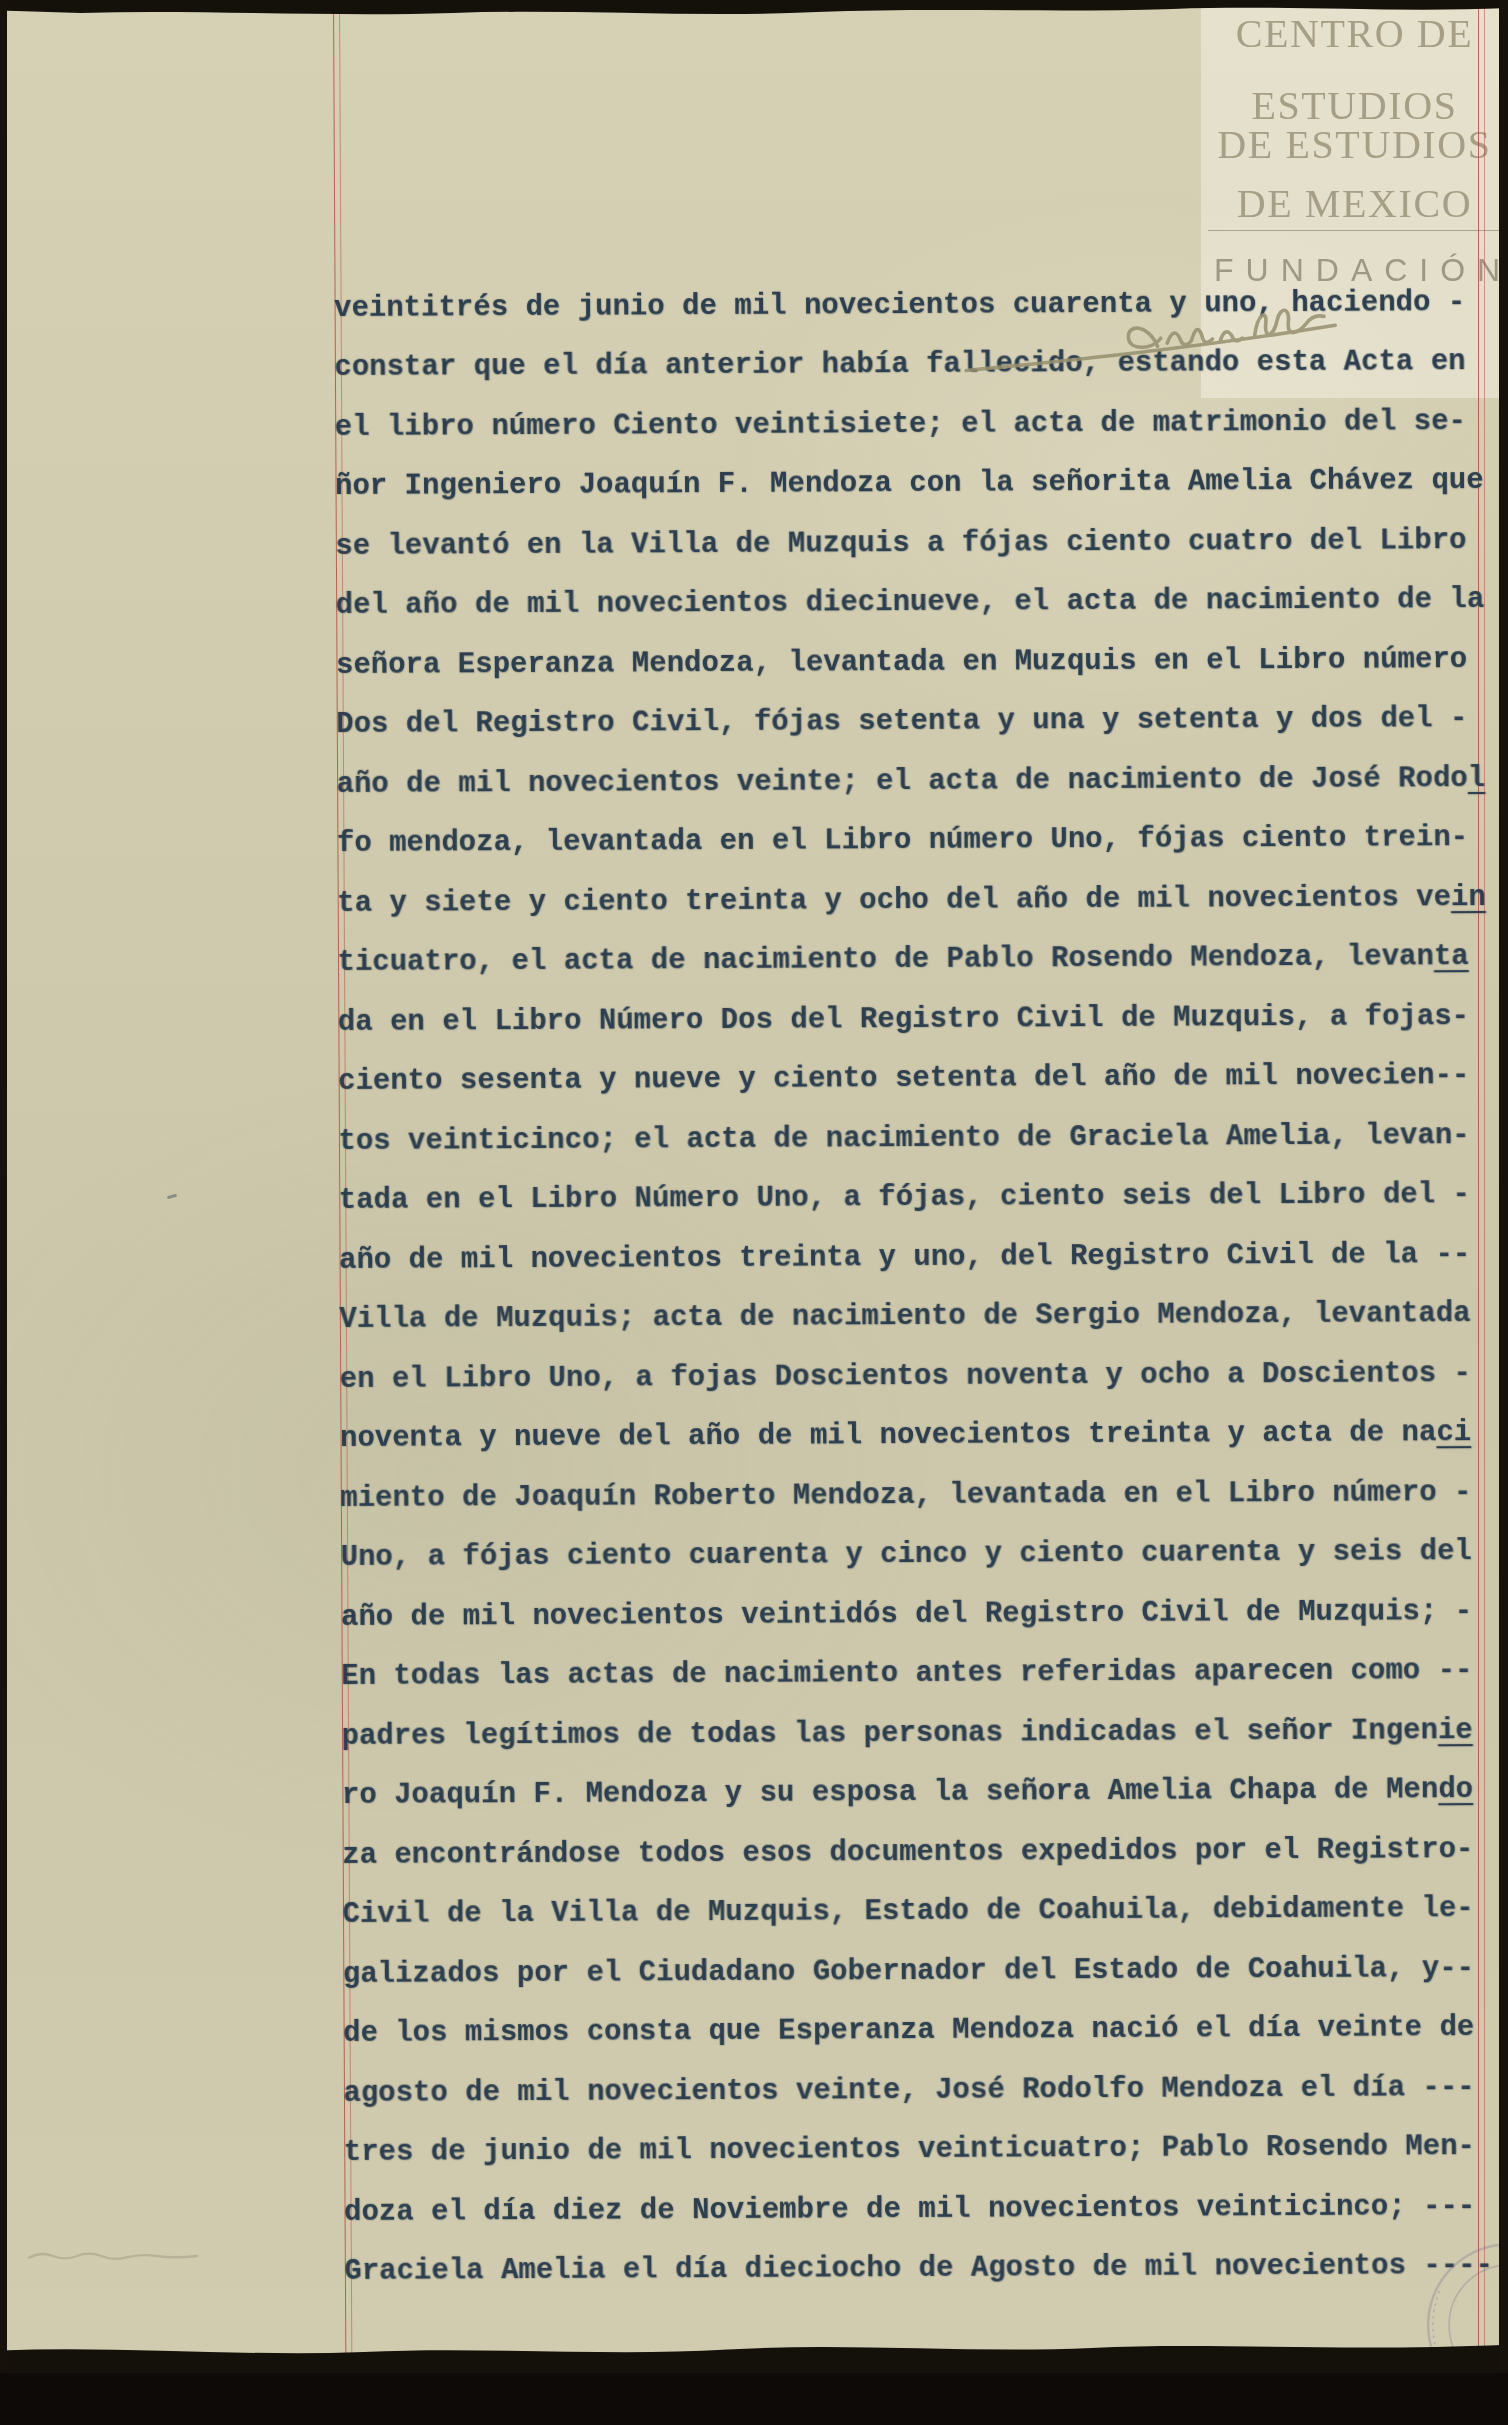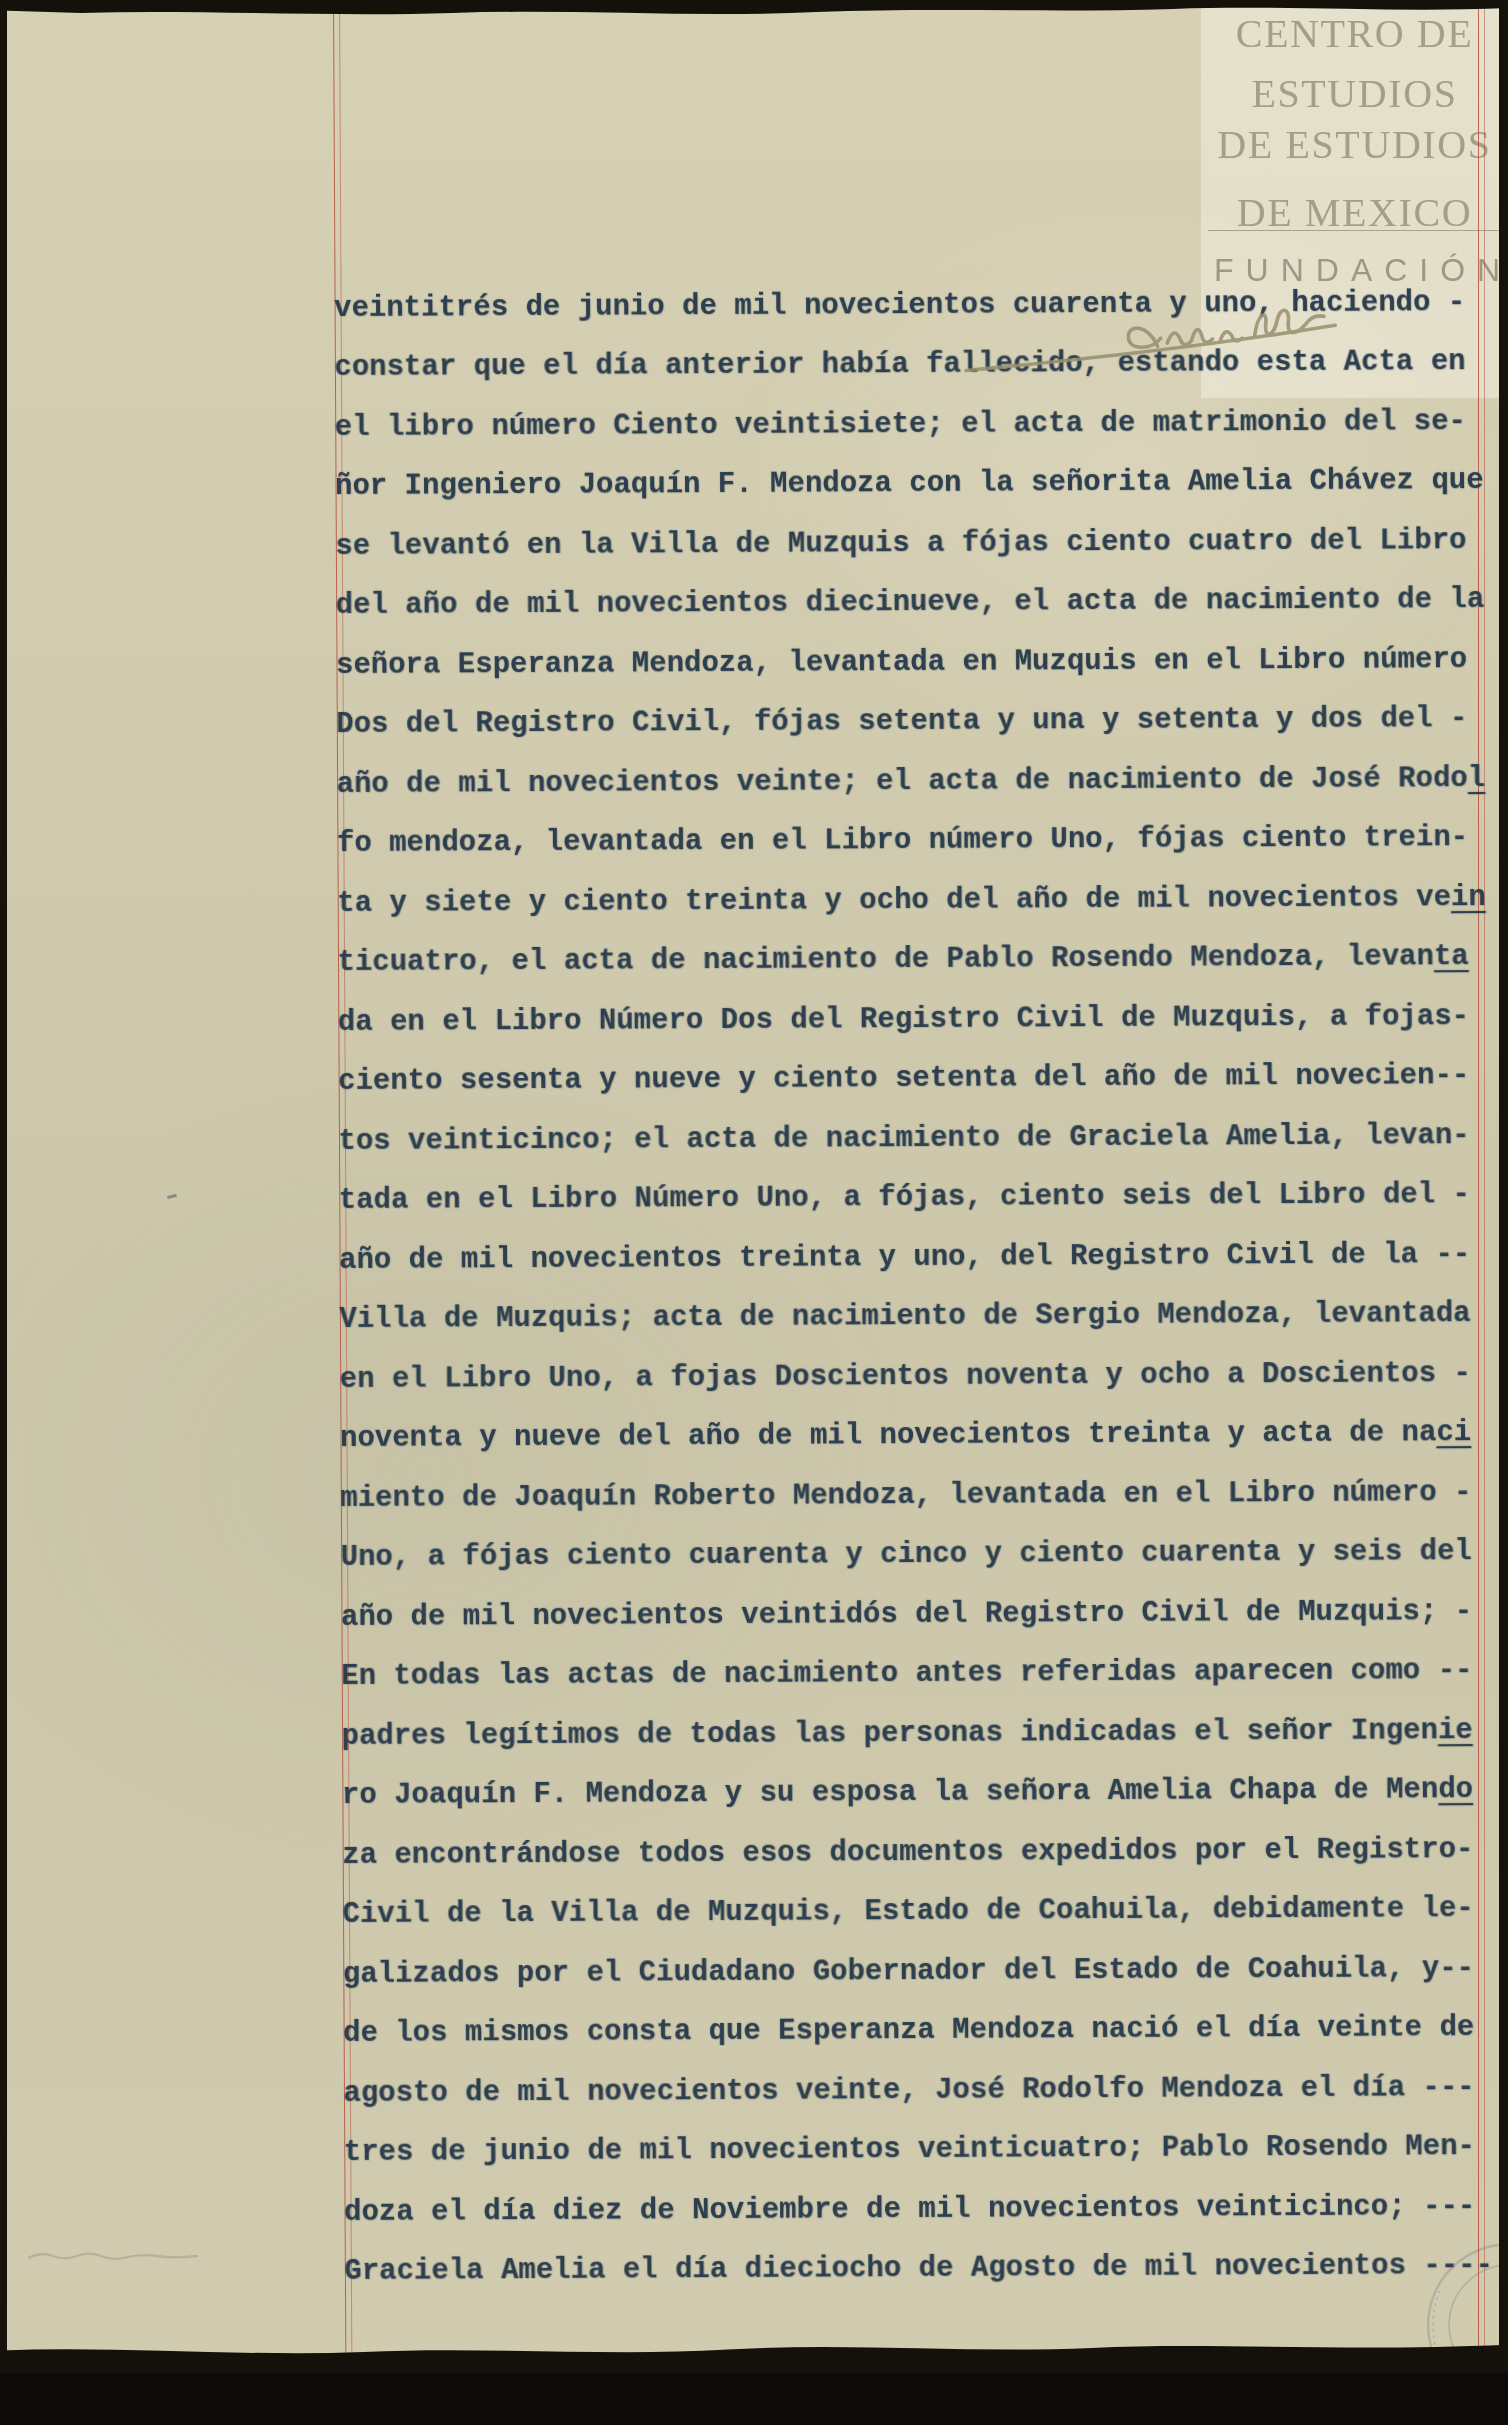--- a/index.html
+++ b/index.html
@@ -51,23 +51,23 @@
 </style>
 </head>
 <body>
 
 <div class="page">
 
   <div class="paper"></div>
 
   <div class="wm-box"></div>
   <div class="wm-line" style="top:9.7px">CENTRO DE</div>
-  <div class="wm-line" style="top:70px">ESTUDIOS</div>
+  <div class="wm-line" style="top:82px">ESTUDIOS</div>
   <div class="wm-line" style="top:121px">DE ESTUDIOS</div>
-  <div class="wm-line" style="top:189px">DE MEXICO</div>
+  <div class="wm-line" style="top:180px">DE MEXICO</div>
   <div class="wm-sep"></div>
   <div class="wm-fund">FUNDACIÓN</div>
 
   <div class="mline left"></div>
   <div class="mline right"></div>
 
   <div class="text-block">
       <div class="tline" style="top: 293px;">veintitrés de junio de mil novecientos cuarenta y uno, haciendo -</div>
       <div class="tline" style="top: 352px;">constar que el día anterior había fallecido, estando esta Acta en</div>
       <div class="tline" style="top: 412px;">el libro número Ciento veintisiete; el acta de matrimonio del se-</div>

